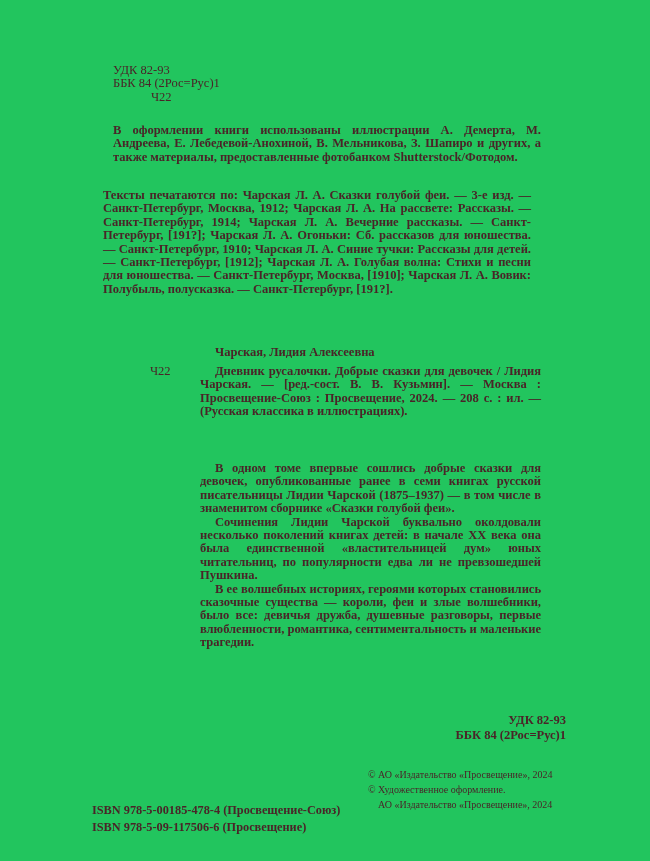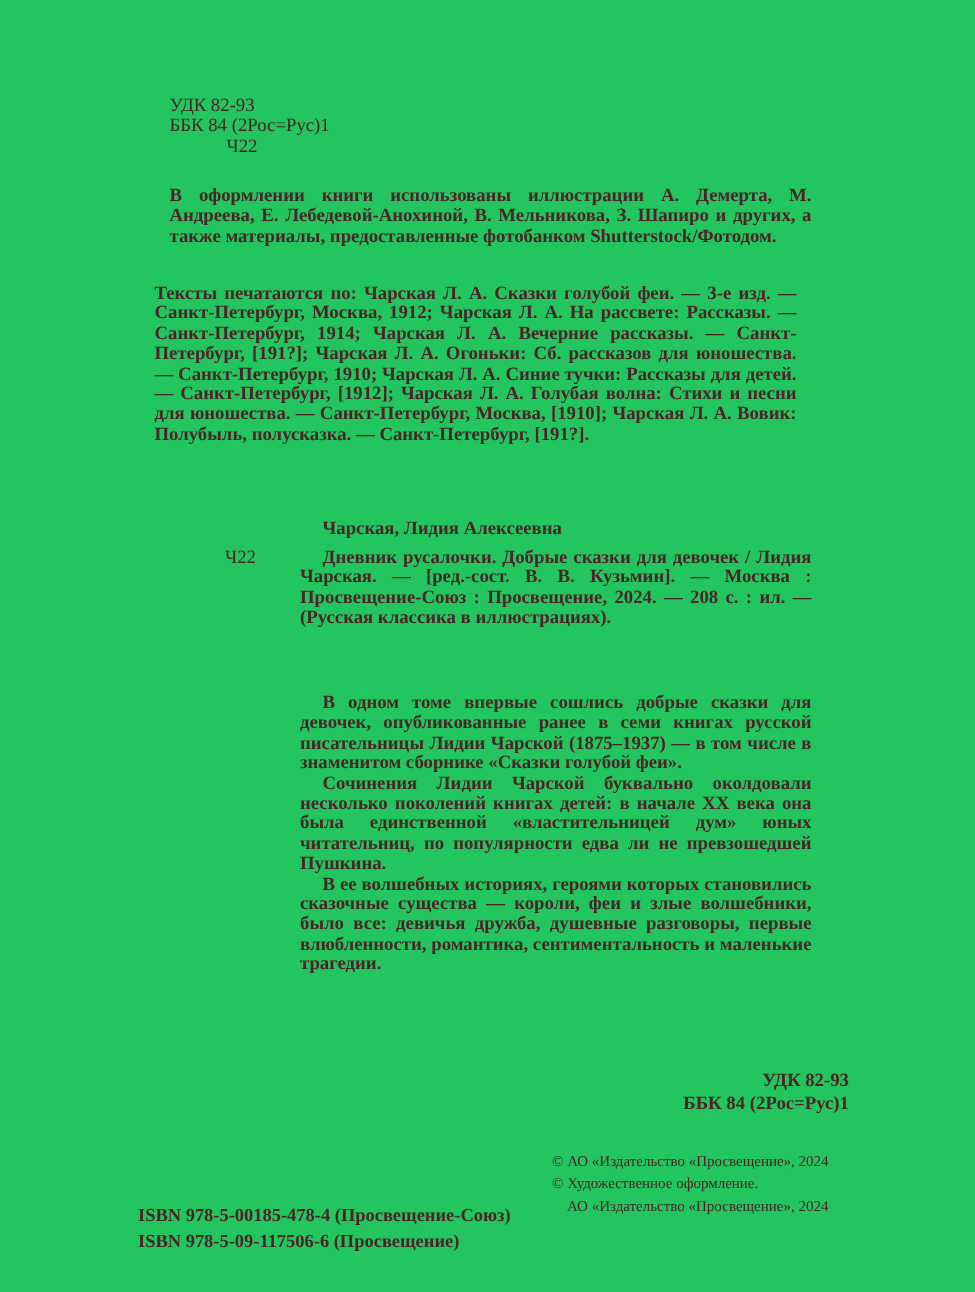--- a/index.html
+++ b/index.html
@@ -31,21 +31,21 @@
   .entry-desc       { left: 200px; top: 365px; width: 341px; text-indent: 15px; }
   .entry-isbns      { left: 215px; top: 428px; line-height: 16.5px; }
 
   .annotation       { left: 200px; top: 462px; width: 341px; }
   .annotation p     { text-indent: 15px; }
 
   .bottom-codes     { right: 84px; top: 713px; text-align: right; font-weight: bold; line-height: 15px; }
 
   .footer-isbns     { left: 92px; top: 802px; font-weight: bold; font-size: 12.3px; line-height: 17px; }
   .footer-copy      { left: 368px; top: 767px; font-size: 10px; line-height: 15px; }
-  .footer-copy .indent { margin-left: 10px; }
+  .footer-copy .indent { margin-left: 10px; text-align: center; }
 </style>
 </head>
 <body>
 
 <div class="page">
 
   <div class="abs top-codes">
     <div>УДК  82-93</div>
     <div>ББК  84 (2Рос=Рус)1</div>
     <div class="code-line3">Ч22</div>

